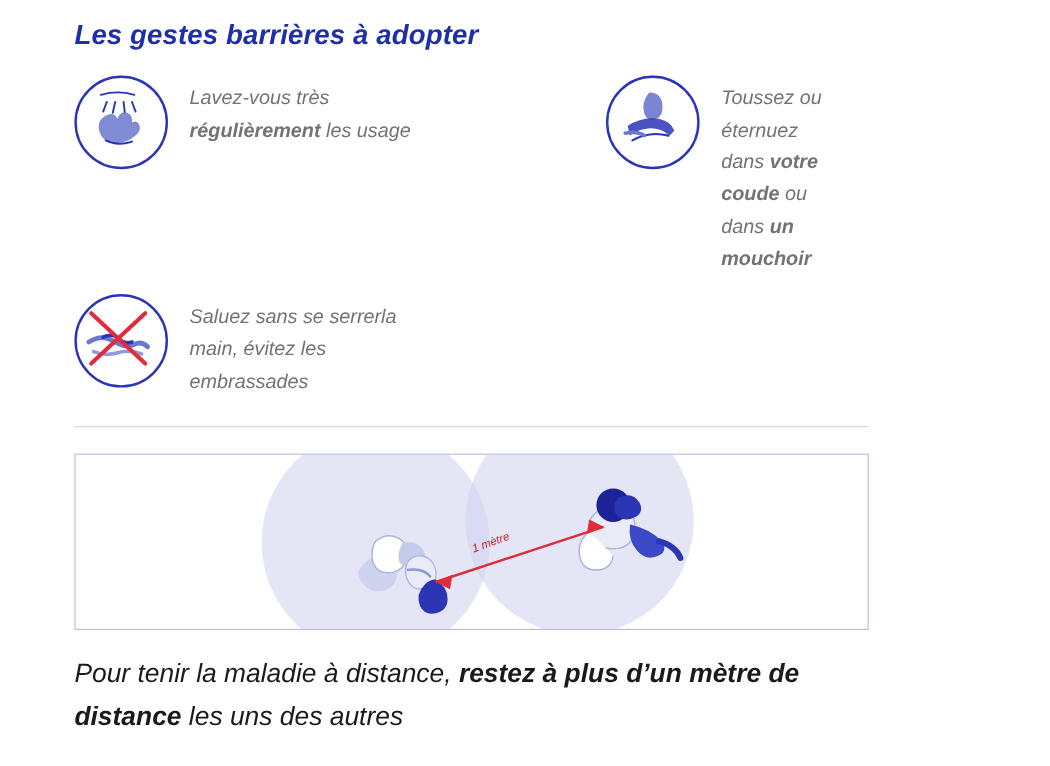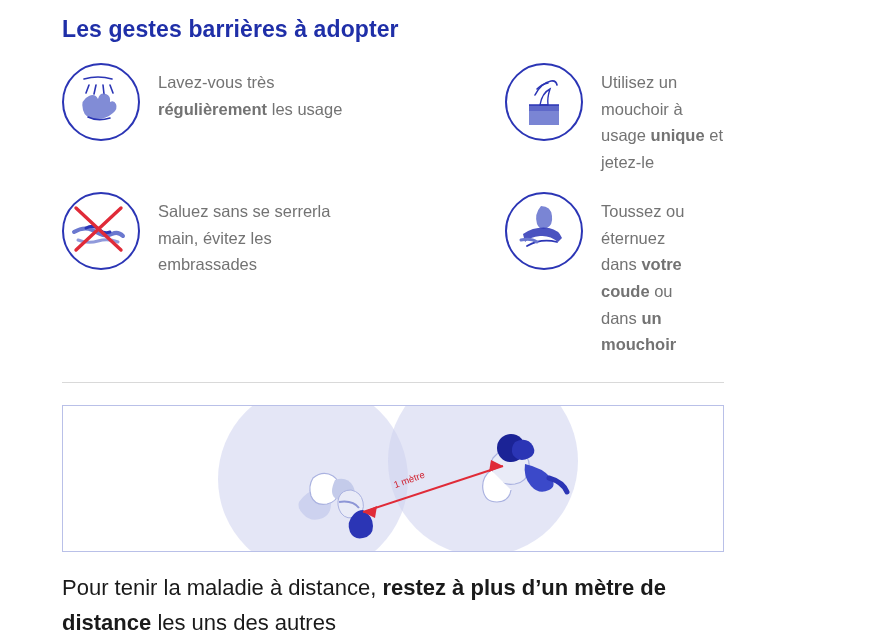--- a/index.html
+++ b/index.html
@@ -13,20 +13,21 @@
     font-family: "Liberation Sans", sans-serif;
     color: #1a1a1a;
     overflow: hidden;
   }
   .page {
     position: relative;
     width: 752px;
     height: 638px;
     box-sizing: border-box;
     padding: 10px 28px 0 62px;
+    font-style: italic;
   }
 
   h2.section-title {
     font-size: 23px;
     font-weight: bold;
     color: #1f2fa8;
     margin: 6px 0 18px 0;
     letter-spacing: 0.1px;
   }
 
@@ -132,34 +133,34 @@
           <path d="M19 45 q-3 -10 6 -14 q6 -3 9 3 q2 -7 8 -5 q5 2 4 8 q4 -2 6 2 q2 5 -3 9 q-8 7 -18 6 q-10 -1 -12 -9 z" fill="#6b78cf" opacity="0.85"></path>
           <path d="M24 52 q10 5 22 1" stroke="#2b35b5" stroke-width="1.6" fill="none" stroke-linecap="round"></path>
         </svg>
       </div>
       <div class="gesture-text">
         <span>Lavez-vous très</span><br>
         <b>régulièrement</b><span> les usage</span>
       </div>
     </div>
 
+
     <div class="gesture">
       <div class="badge">
         <svg width="69" height="69" viewBox="0 0 69 69">
-          <path d="M22 40 h30 v20 h-30 z" fill="#6b78cf" opacity="0.9"></path>
-          <path d="M22 40 h30 v6 h-30 z" fill="#2b35b5" opacity="0.35"></path>
-          <path d="M33 40 q2 -12 10 -16 q-3 9 -2 16 z" fill="#ffffff" stroke="#2b35b5" stroke-width="1.4"></path>
-          <path d="M28 30 q6 -12 16 -14 q5 -1 6 4" fill="none" stroke="#2b35b5" stroke-width="1.6" stroke-linecap="round"></path>
-          <path d="M30 24 q5 -5 11 -6" fill="none" stroke="#2b35b5" stroke-width="1.6" stroke-linecap="round"></path>
-          <path d="M22 40 h30" stroke="#2b35b5" stroke-width="1.4" fill="none"></path>
+          <path d="M34 12 q10 0 11 10 q1 9 -5 12 q-7 3 -10 -4 q-3 -10 4 -18 z" fill="#6b78cf" opacity="0.9"></path>
+          <path d="M16 40 q12 -8 26 -6 q10 2 13 10 l-4 4 q-8 -7 -18 -6 q-10 1 -15 6 z" fill="#2b35b5" opacity="0.85"></path>
+          <path d="M20 52 q14 -8 30 -4" fill="none" stroke="#2b35b5" stroke-width="1.8" stroke-linecap="round"></path>
+          <path d="M14 46 q10 -2 16 2" fill="none" stroke="#6b78cf" stroke-width="3" stroke-linecap="round"></path>
         </svg>
       </div>
       <div class="gesture-text">
-        <span>Utilisez un mouchoir à</span><br>
-        <span>usage </span><b>unique</b><span> et jetez-le</span>
+        <span>Toussez ou éternuez</span><br>
+        <span>dans </span><b>votre coude</b><span> ou</span><br>
+        <span>dans </span><b>un mouchoir</b>
       </div>
     </div>
 
     <div class="gesture">
       <div class="badge">
         <svg width="69" height="69" viewBox="0 0 69 69">
           <path d="M10 38 q10 -6 18 -2 l8 4 q6 3 12 0 q6 -3 11 2" fill="none" stroke="#6b78cf" stroke-width="4" stroke-linecap="round"></path>
           <path d="M22 34 q8 -4 14 2 q4 4 10 2" fill="none" stroke="#2b35b5" stroke-width="3" stroke-linecap="round"></path>
           <path d="M14 46 q10 4 20 1 q10 -3 20 1" fill="none" stroke="#6b78cf" stroke-width="3" stroke-linecap="round" opacity="0.75"></path>
           <g stroke="#e02b38" stroke-width="3.4" stroke-linecap="round">
@@ -168,36 +169,20 @@
           </g>
         </svg>
       </div>
       <div class="gesture-text">
         <span>Saluez sans se serrerla</span><br>
         <span>main, évitez les</span><br>
         <span>embrassades</span>
       </div>
     </div>
 
-    <div class="gesture">
-      <div class="badge">
-        <svg width="69" height="69" viewBox="0 0 69 69">
-          <path d="M34 12 q10 0 11 10 q1 9 -5 12 q-7 3 -10 -4 q-3 -10 4 -18 z" fill="#6b78cf" opacity="0.9"></path>
-          <path d="M16 40 q12 -8 26 -6 q10 2 13 10 l-4 4 q-8 -7 -18 -6 q-10 1 -15 6 z" fill="#2b35b5" opacity="0.85"></path>
-          <path d="M20 52 q14 -8 30 -4" fill="none" stroke="#2b35b5" stroke-width="1.8" stroke-linecap="round"></path>
-          <path d="M14 46 q10 -2 16 2" fill="none" stroke="#6b78cf" stroke-width="3" stroke-linecap="round"></path>
-        </svg>
-      </div>
-      <div class="gesture-text">
-        <span>Toussez ou éternuez</span><br>
-        <span>dans </span><b>votre coude</b><span> ou</span><br>
-        <span>dans </span><b>un mouchoir</b>
-      </div>
-    </div>
-
   </div>
 
   <div class="divider"></div>
 
 
   <div class="distance-box">
     <div class="halo halo-left"></div>
     <div class="halo halo-right"></div>
 
     <svg width="790" height="143" viewBox="0 0 790 143" style="position:absolute;left:0;top:0;">

